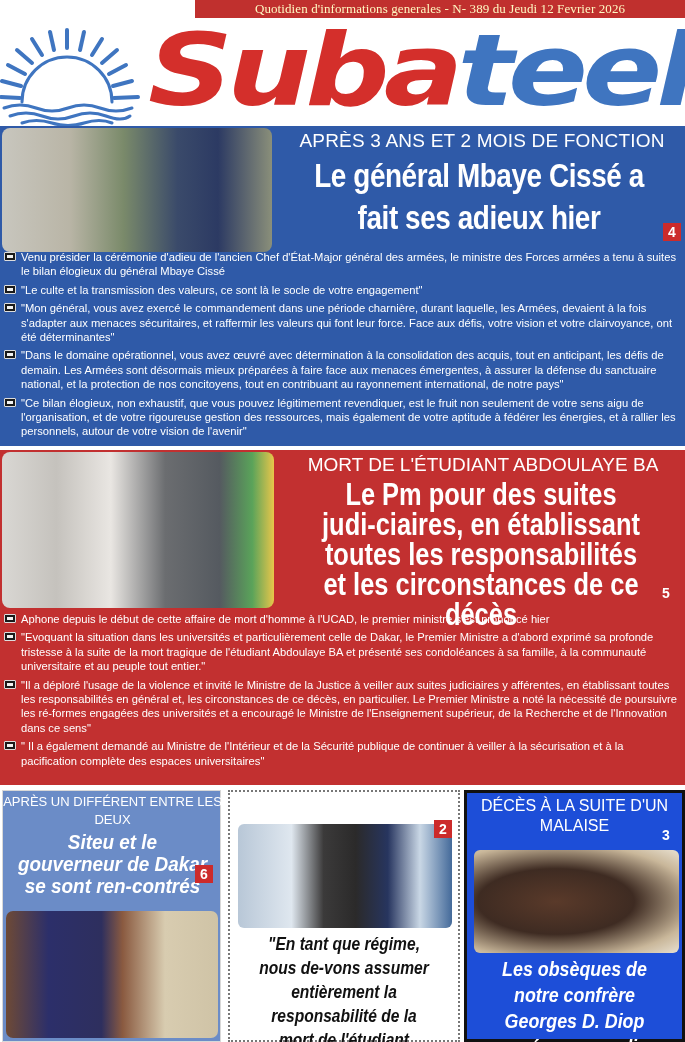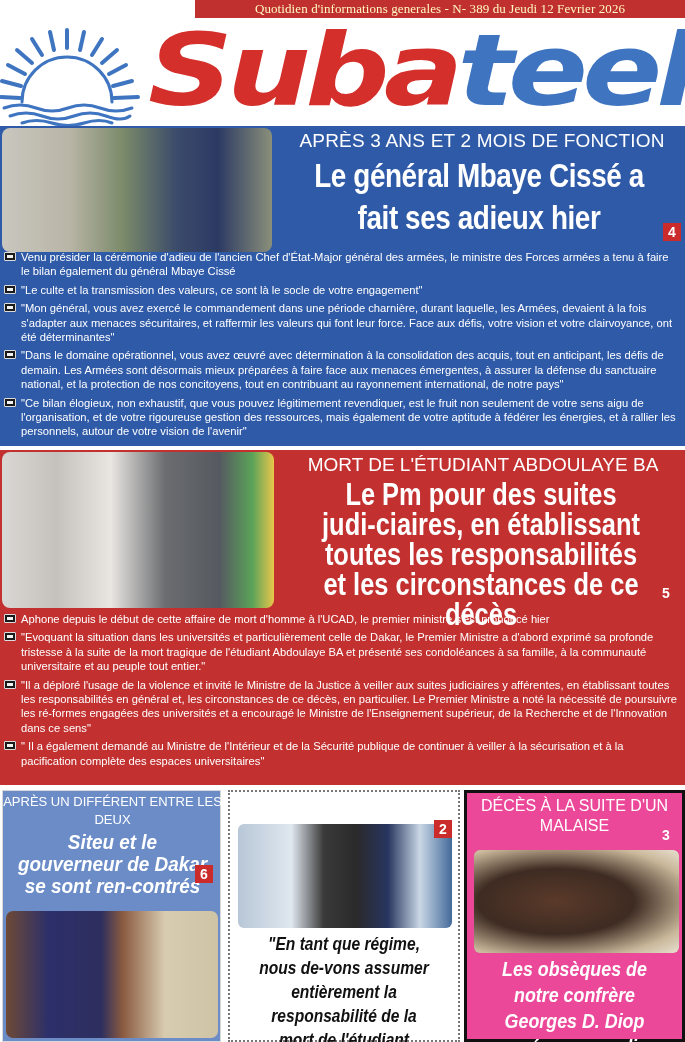--- a/index.html
+++ b/index.html
@@ -112,21 +112,21 @@
     background: linear-gradient(90deg, #b8c7d7 0%, #dfe7ef 25%, #3b3a3a 40%, #2b2a2a 55%, #27355f 70%, #c9d7e5 85%, #446a9a 100%);
   }
   .b2-title {
     position: absolute; left: 2px; top: 140px; width: 224px; text-align: center; color: #111;
     font-weight: bold; font-style: italic; font-size: 19px; line-height: 24px;
     transform: scaleX(0.82); transform-origin: center top;
   }
 
   .b3 {
     position: absolute; left: 464px; top: 790px; width: 221px; height: 252px;
-    background: #ec4899; border: 3px solid #111;
+    background: #1d4ed8; border: 3px solid #111;
   }
   .b3-kicker { position: absolute; left: 0; top: 3px; width: 215px; text-align: center; color: #fff; font-size: 16px; line-height: 20px; }
   .b3-photo {
     position: absolute; left: 7px; top: 57px; width: 205px; height: 103px; border-radius: 6px;
     background: radial-gradient(ellipse at 40% 50%, #5a3a2a 0%, #3e2b22 45%, #c9b79a 80%, #e8e0d0 100%);
   }
   .b3-title {
     position: absolute; left: 0; top: 163px; width: 215px; text-align: center; color: #fff;
     font-weight: bold; font-style: italic; font-size: 21px; line-height: 26px;
     transform: scaleX(0.85); transform-origin: center top;
@@ -163,21 +163,21 @@
     <span class="red">Suba</span><span class="blue">teel</span>
   </div>
 </div>
 
 <section class="s1">
   <div class="s1-photo"></div>
   <div class="s1-kicker">APRÈS 3 ANS ET 2 MOIS DE FONCTION</div>
   <div class="s1-title">Le général Mbaye Cissé a fait ses adieux hier</div>
   <div class="page-badge" style="left:663px;top:97px;">4</div>
   <ul class="bullets">
-    <li><span class="ico"></span><span>Venu présider la cérémonie d'adieu de l'ancien Chef d'État-Major général des armées, le ministre des Forces armées a tenu à faire le bilan également du général Mbaye Cissé</span></li>
+    <li><span class="ico"></span><span>Venu présider la cérémonie d'adieu de l'ancien Chef d'État-Major général des armées, le ministre des Forces armées a tenu à suites le bilan élogieux du général Mbaye Cissé</span></li>
     <li><span class="ico"></span><span>"Le culte et la transmission des valeurs, ce sont là le socle de votre engagement"</span></li>
     <li><span class="ico"></span><span>"Mon général,  vous avez exercé le commandement dans une période charnière, durant laquelle, les Armées, devaient à la fois s'adapter aux menaces sécuritaires, et raffermir les valeurs qui font leur force. Face aux défis, votre vision et votre clairvoyance, ont été déterminantes"</span></li>
     <li><span class="ico"></span><span>"Dans le domaine opérationnel, vous avez œuvré avec détermination à la consolidation des acquis, tout en anticipant, les défis de demain. Les Armées sont désormais mieux préparées à faire face aux menaces émergentes, à assurer la défense du sanctuaire national, et la protection de nos concitoyens, tout en contribuant au rayonnement international, de notre pays"</span></li>
     <li><span class="ico"></span><span>"Ce bilan élogieux, non exhaustif, que vous pouvez légitimement revendiquer, est le fruit non seulement de votre sens aigu de l'organisation, et de votre rigoureuse gestion des ressources, mais également de votre aptitude à fédérer les énergies, et à rallier les personnels, autour de votre vision de l'avenir"</span></li>
   </ul>
 </section>
 
 <section class="s2">
   <div class="s2-photo"></div>
   <div class="s2-kicker">MORT DE L'ÉTUDIANT ABDOULAYE BA</div>

